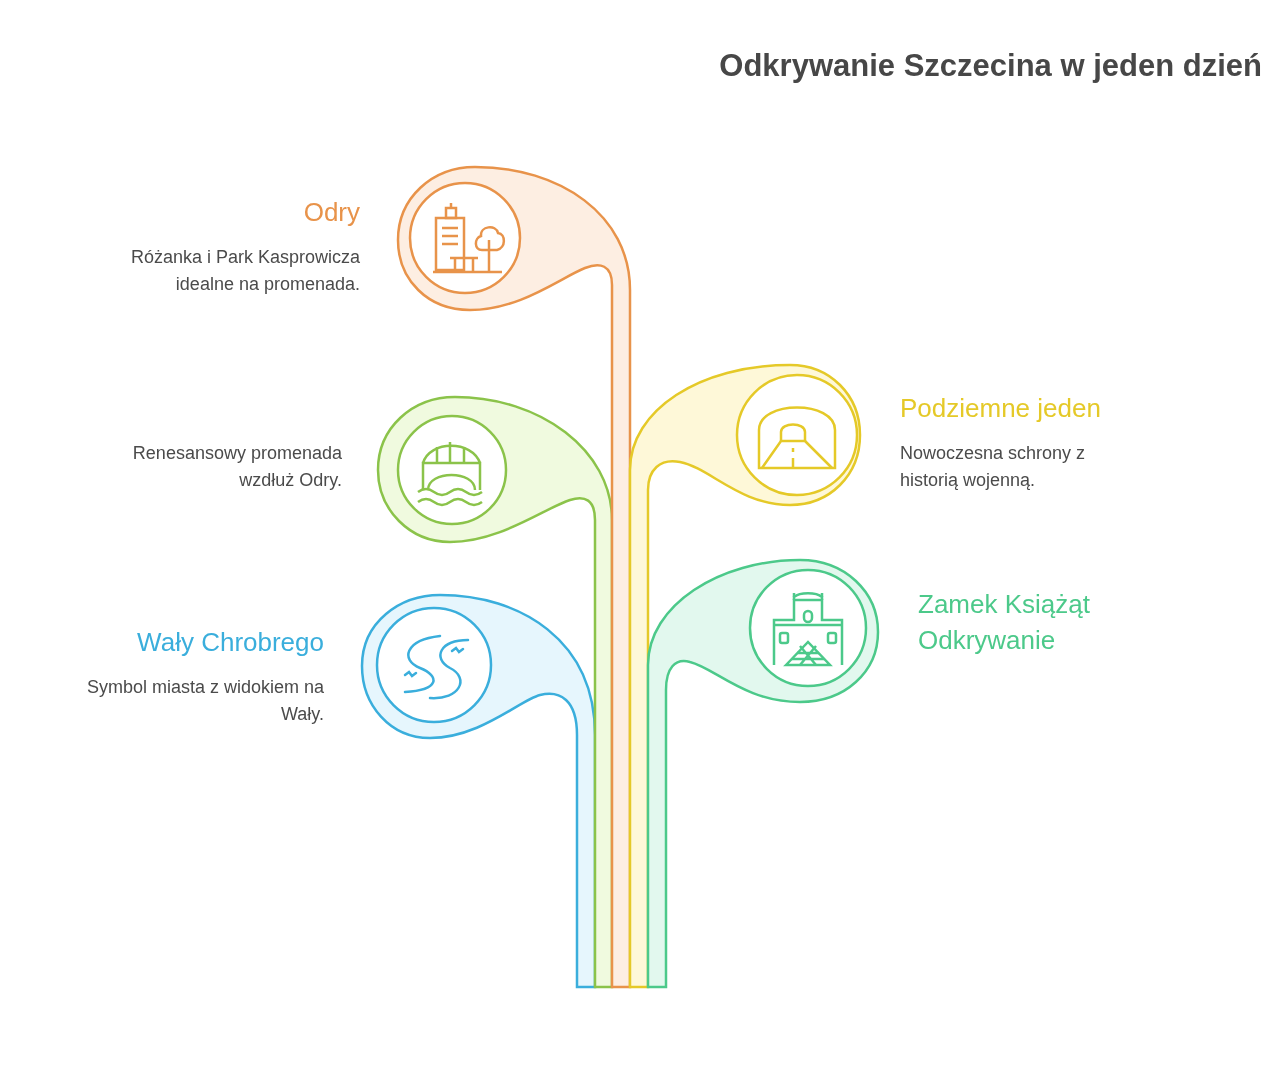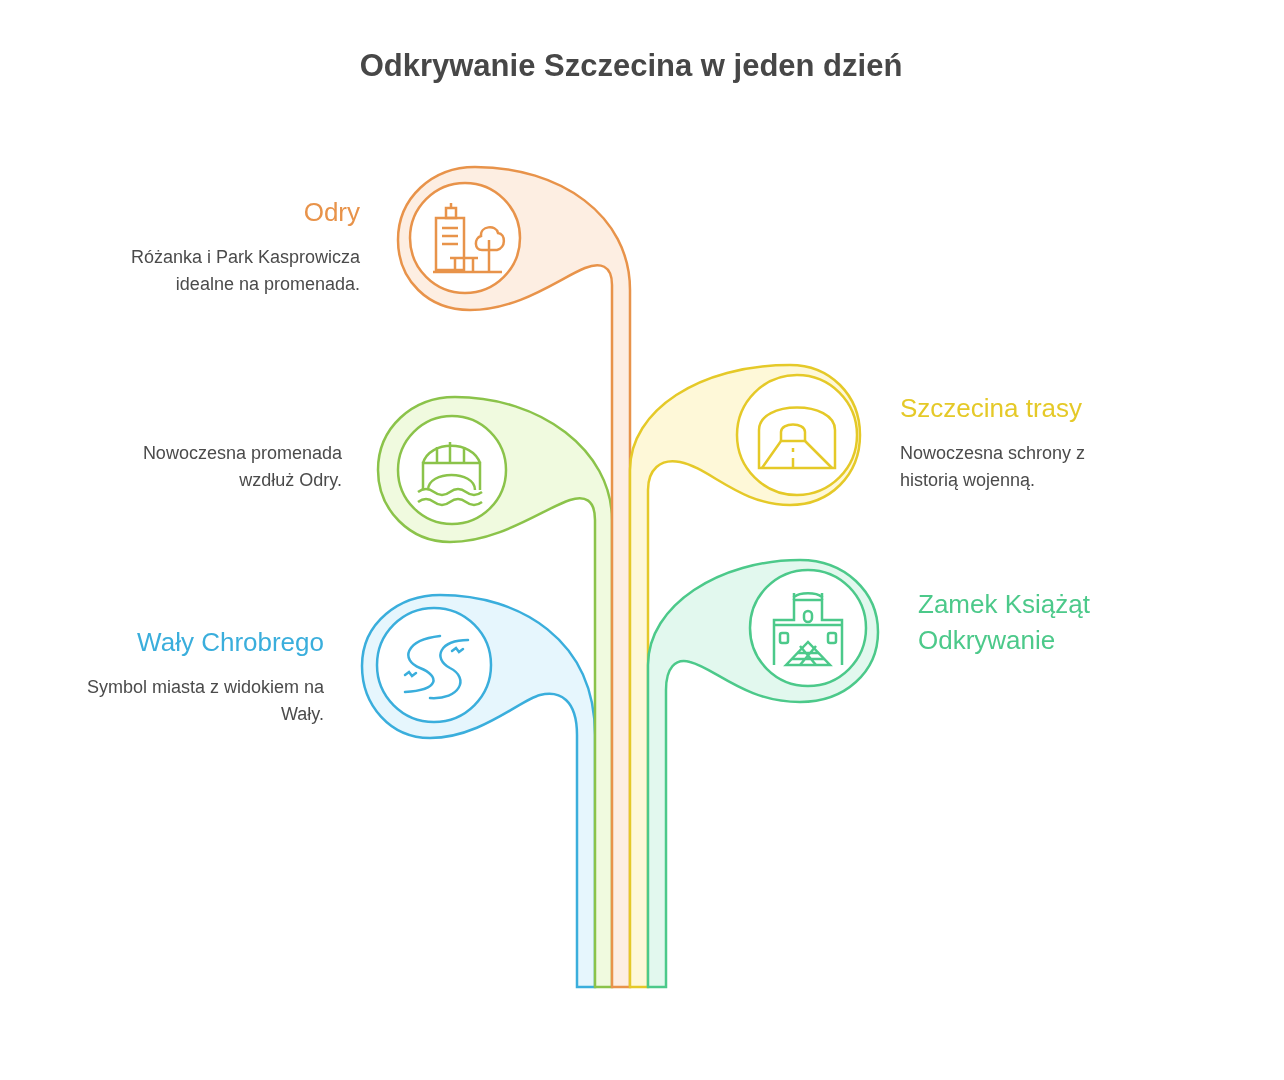--- a/index.html
+++ b/index.html
@@ -1,17 +1,17 @@
 <!DOCTYPE html>
 <html><head>
 <meta charset="utf-8">
 <style>
   html,body{margin:0;padding:0;background:#fff;}
   body{width:1284px;height:1080px;position:relative;overflow:hidden;font-family:"Liberation Sans","DejaVu Sans",sans-serif;}
-  .title{position:absolute;left:0;top:48px;width:1262px;text-align:center;font-size:31px;font-weight:bold;color:#474747;}
+  .title{position:absolute;left:0;top:48px;width:1262px;text-align:right;font-size:31px;font-weight:bold;color:#474747;}
   svg.diagram{position:absolute;left:0;top:0;}
   .block{position:absolute;}
   .block.left{text-align:right;}
   .block.right{text-align:left;}
   .heading{font-size:26px;line-height:36px;}
   .desc{font-size:18px;line-height:27px;color:#4b4b4b;margin-top:14px;}
 </style>
 </head>
 <body>
 
@@ -85,28 +85,28 @@
     </g>
   </g>
 </svg>
 
 <div class="block left" style="left:60px;top:194px;width:300px;">
   <div class="heading" style="color:#E8934A;">Odry</div>
   <div class="desc" style="padding-left:60px;">Różanka i Park Kasprowicza idealne na promenada.</div>
 </div>
 
 <div class="block left" style="left:40px;top:426px;width:302px;">
-  <div class="desc" style="padding-left:50px;">Nowoczesna promenada wzdłuż Odry.</div>
+  <div class="desc" style="padding-left:50px;">Renesansowy promenada wzdłuż Odry.</div>
 </div>
 
 <div class="block left" style="left:20px;top:624px;width:304px;">
   <div class="heading" style="color:#3AAEDC;">Wały Chrobrego</div>
   <div class="desc" style="padding-left:30px;">Symbol miasta z widokiem na Wały.</div>
 </div>
 
 <div class="block right" style="left:900px;top:390px;width:240px;">
-  <div class="heading" style="color:#E5C928;">Szczecina trasy</div>
+  <div class="heading" style="color:#E5C928;">Podziemne jeden</div>
   <div class="desc" style="width:220px;">Nowoczesna schrony z historią wojenną.</div>
 </div>
 
 <div class="block right" style="left:918px;top:586px;width:290px;">
   <div class="heading" style="color:#4CC98A;width:220px;">Zamek Książąt Odkrywanie</div>
 </div>
 
 </body></html>

